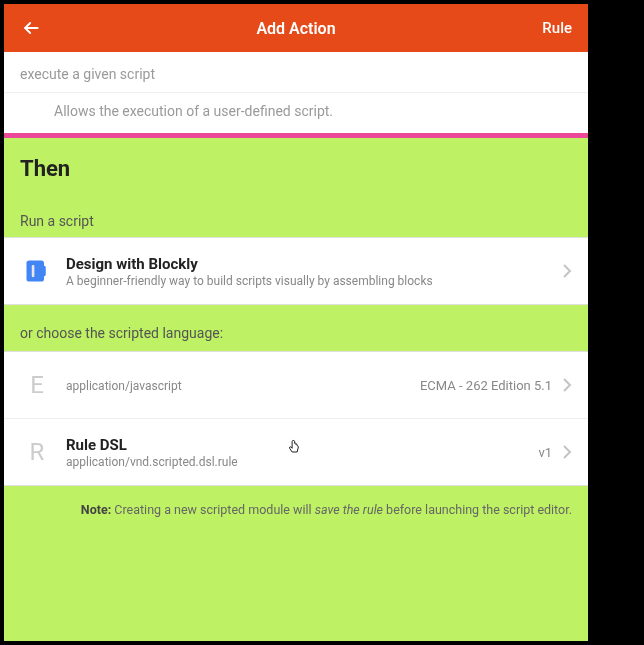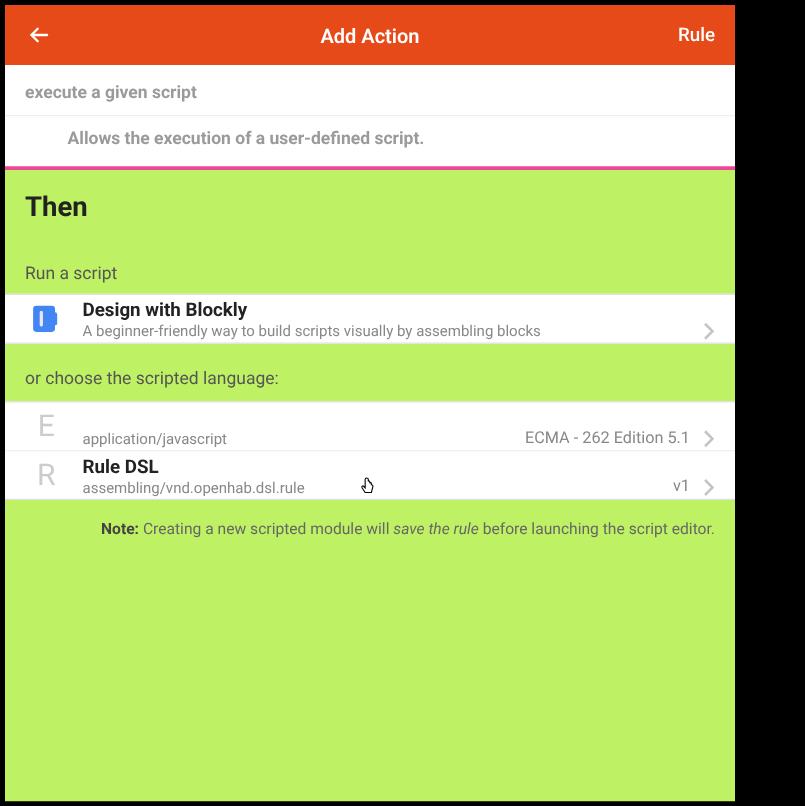--- a/index.html
+++ b/index.html
@@ -3,28 +3,28 @@
 <meta charset="utf-8">
 <style>
   * { box-sizing: border-box; margin: 0; padding: 0; }
   html, body { width: 644px; height: 645px; font-family: -apple-system, BlinkMacSystemFont, "Segoe UI", Roboto, Arial, sans-serif; }
   body { background: #000; padding: 4px; }
   .app { width: 584px; height: 637px; background: #bef264; display: flex; flex-direction: column; overflow: hidden; }
   .header { background: #e64a19; color: #fff; height: 48px; display: flex; align-items: center; padding: 0 16px; position: relative; }
   .back-btn { width: 22px; height: 22px; display: flex; align-items: center; justify-content: center; cursor: pointer; }
   .header-title { position: absolute; left: 50%; transform: translateX(-50%); font-size: 16px; font-weight: 600; }
   .done-btn { margin-left: auto; font-size: 15px; font-weight: 500; cursor: pointer; }
-  .intro { background: #fff; border-bottom: 3px solid #ec4899; font-weight: bold; }
+  .intro { background: #fff; border-bottom: 5px solid #ec4899; }
   .intro-line1 { padding: 14px 16px 10px 16px; color: #9a9a9a; font-size: 14px; border-bottom: 1px solid #eee; }
   .intro-line2 { padding: 10px 16px 14px 16px; color: #9a9a9a; font-size: 14px; margin-left: 34px; }
   .content { padding: 18px 16px 6px 16px; }
   .then-h { font-size: 22px; font-weight: 700; color: #222; margin-bottom: 32px; }
   .section-label { font-size: 14px; color: #555; margin-bottom: 8px; }
   .list { background: #fff; border-top: 1px solid #e0e0e0; border-bottom: 1px solid #e0e0e0; margin: 0 -16px; }
-  .list-item { display: flex; align-items: flex-end; padding: 2px 16px; border-bottom: 1px solid #eee; cursor: pointer; position: relative; }
+  .list-item { display: flex; align-items: center; padding: 16px 16px; border-bottom: 1px solid #eee; cursor: pointer; position: relative; }
   .list-item:last-child { border-bottom: none; }
   .item-icon { width: 34px; height: 34px; display: flex; align-items: center; justify-content: center; margin-right: 12px; flex-shrink: 0; }
   .item-letter { width: 34px; height: 34px; display: flex; align-items: center; justify-content: center; margin-right: 12px; flex-shrink: 0; font-size: 24px; font-weight: 400; color: #ccc; }
   .item-body { flex: 1; min-width: 0; }
   .item-title { font-size: 15px; font-weight: 700; color: #222; line-height: 1.2; }
   .item-sub { font-size: 12px; color: #888; margin-top: 1px; }
   .item-meta { font-size: 13px; color: #888; margin-right: 10px; white-space: nowrap; }
   .chev { color: #c4c4c4; flex-shrink: 0; }
   .or-label { font-size: 14px; color: #555; margin: 20px 0 10px 0; }
   .note { font-size: 12.5px; color: #666; margin: 16px 0; text-align: right; }
@@ -87,21 +87,21 @@
         </div>
         <div class="item-meta">ECMA - 262 Edition 5.1</div>
         <svg class="chev" width="10" height="14" viewBox="0 0 8 14" fill="none" stroke="#c4c4c4" stroke-width="2">
             <polyline points="1 1 7 7 1 13"></polyline>
           </svg>
       </div>
       <div class="list-item" style="position:relative;">
         <div class="item-letter">R</div>
         <div class="item-body">
           <div class="item-title">Rule DSL</div>
-          <div class="item-sub">assembling/vnd.openhab.dsl.rule</div>
+          <div class="item-sub">application/vnd.scripted.dsl.rule</div>
         </div>
         <div class="item-meta">v1</div>
         <svg class="chev" width="10" height="14" viewBox="0 0 8 14" fill="none" stroke="#c4c4c4" stroke-width="2">
             <polyline points="1 1 7 7 1 13"></polyline>
           </svg>
         <svg class="cursor" style="left:280px; top:16px;" viewBox="0 0 32 32">
           <path d="M13 7v11l-2-2c-1-1-3 0-2 2l4 6h8l2-8c0-2-2-2-2-2v-1c0-2-2-2-2-1v-1c0-2-2-2-2-1V7c0-2-4-2-4 0z" fill="#fff" stroke="#000" stroke-width="1.4"></path>
         </svg>
       </div>
     </div>

